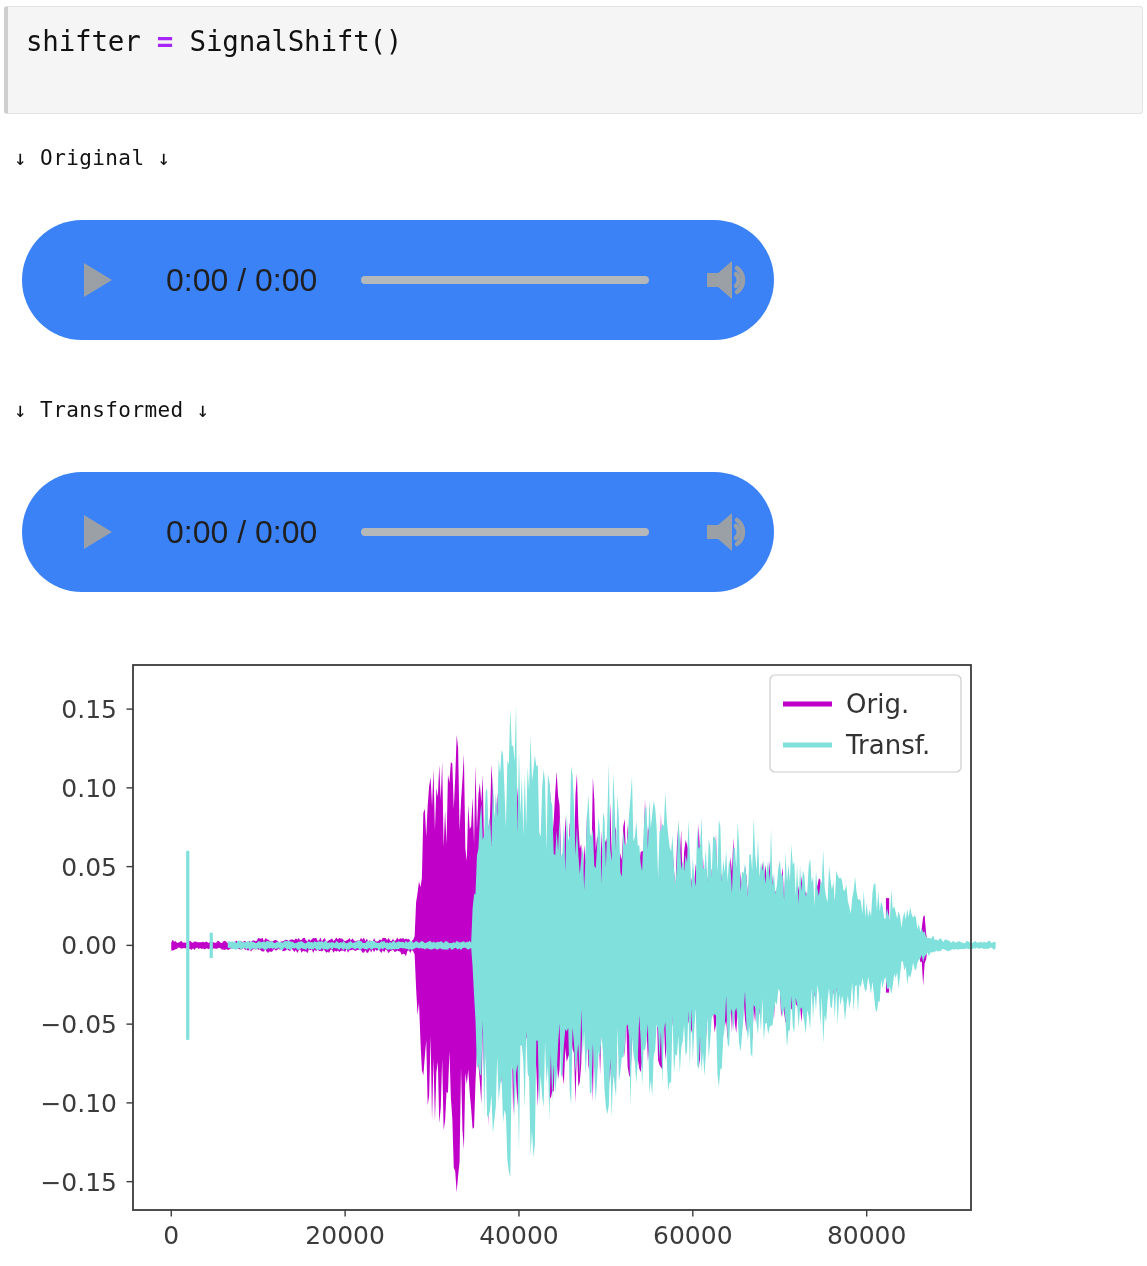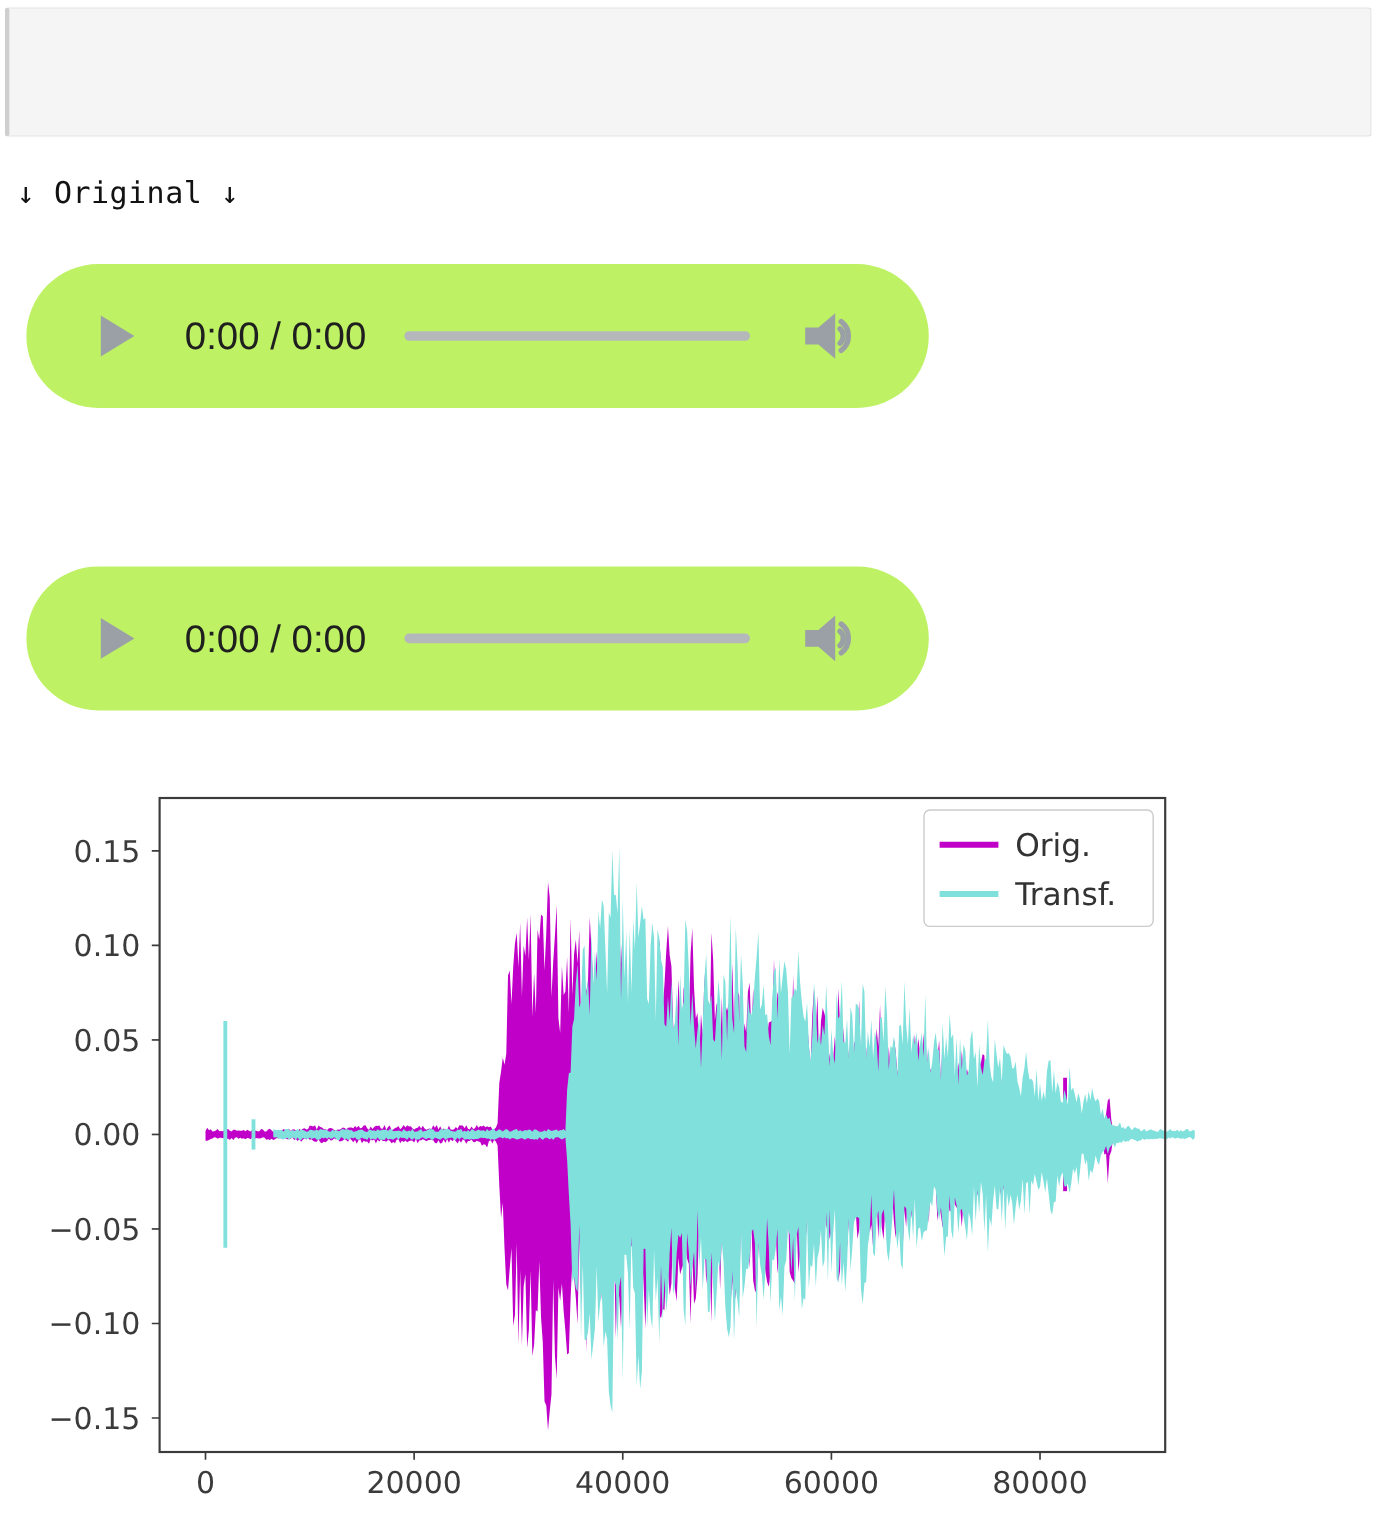--- a/index.html
+++ b/index.html
@@ -30,35 +30,35 @@
     white-space:pre;
     letter-spacing:-0.2px;
   }
   .tok-op{color:#a626f7;font-weight:bold;}
   .tok-num{color:#008000;}
 
   
   .section-label{
     position:absolute;
     font-family:"DejaVu Sans Mono", monospace;
-    font-size:25px;
+    font-size:21px;
     color:#121212;
     white-space:pre;
     letter-spacing:0.4px;
   }
   #lbl-original{left:14px;top:146px;}
   #lbl-transformed{left:14px;top:398px;}
 
   
   .audio-player{
     position:absolute;
     width:752px;height:120px;
-    background:#bef264;
+    background:#3b82f6;
     border-radius:60px;
-    display:flex;align-items:center;
+    display:flex;align-items:center;gap:12px;
   }
   #audio-original{left:22px;top:220px;}
   #audio-transformed{left:22px;top:472px;}
 
   .ap-play{
     width:56px;height:56px;margin-left:48px;
     display:flex;align-items:center;justify-content:center;
     cursor:pointer;flex:none;
   }
   .ap-play .tri{
@@ -90,39 +90,41 @@
   
   .figure{position:absolute;left:0px;top:636px;width:1010px;height:630px;}
   .fig-svg{display:block;}
 </style>
 </head>
 <body>
 
 <div class="page">
 
   <div class="code-cell">
+    <div class="code-line" id="code-line-1"><span>shifter </span><span class="tok-op">=</span><span> SignalShift()</span></div>
   </div>
 
   <div class="section-label" id="lbl-original">↓ Original ↓</div>
 
   <div class="audio-player" id="audio-original">
     <div class="ap-play">
       <div class="tri"></div>
     </div>
     <div class="ap-time">0:00 / 0:00</div>
     <div class="ap-track"></div>
     <div class="ap-volume">
       <svg width="52" height="46" viewBox="0 0 52 46">
         <path d="M4 16 H15 L29 4 V42 L15 30 H4 Z" fill="#9aa0a6"></path>
         <path d="M34 11 A15 15 0 0 1 34 35" fill="none" stroke="#9aa0a6" stroke-width="4.5" stroke-linecap="round"></path>
         <path d="M33 17 A8 8 0 0 1 33 29" fill="none" stroke="#9aa0a6" stroke-width="4.5" stroke-linecap="round"></path>
       </svg>
     </div>
   </div>
 
+  <div class="section-label" id="lbl-transformed">↓ Transformed ↓</div>
 
   <div class="audio-player" id="audio-transformed">
     <div class="ap-play">
       <div class="tri"></div>
     </div>
     <div class="ap-time">0:00 / 0:00</div>
     <div class="ap-track"></div>
     <div class="ap-volume">
       <svg width="52" height="46" viewBox="0 0 52 46">
         <path d="M4 16 H15 L29 4 V42 L15 30 H4 Z" fill="#9aa0a6"></path>

